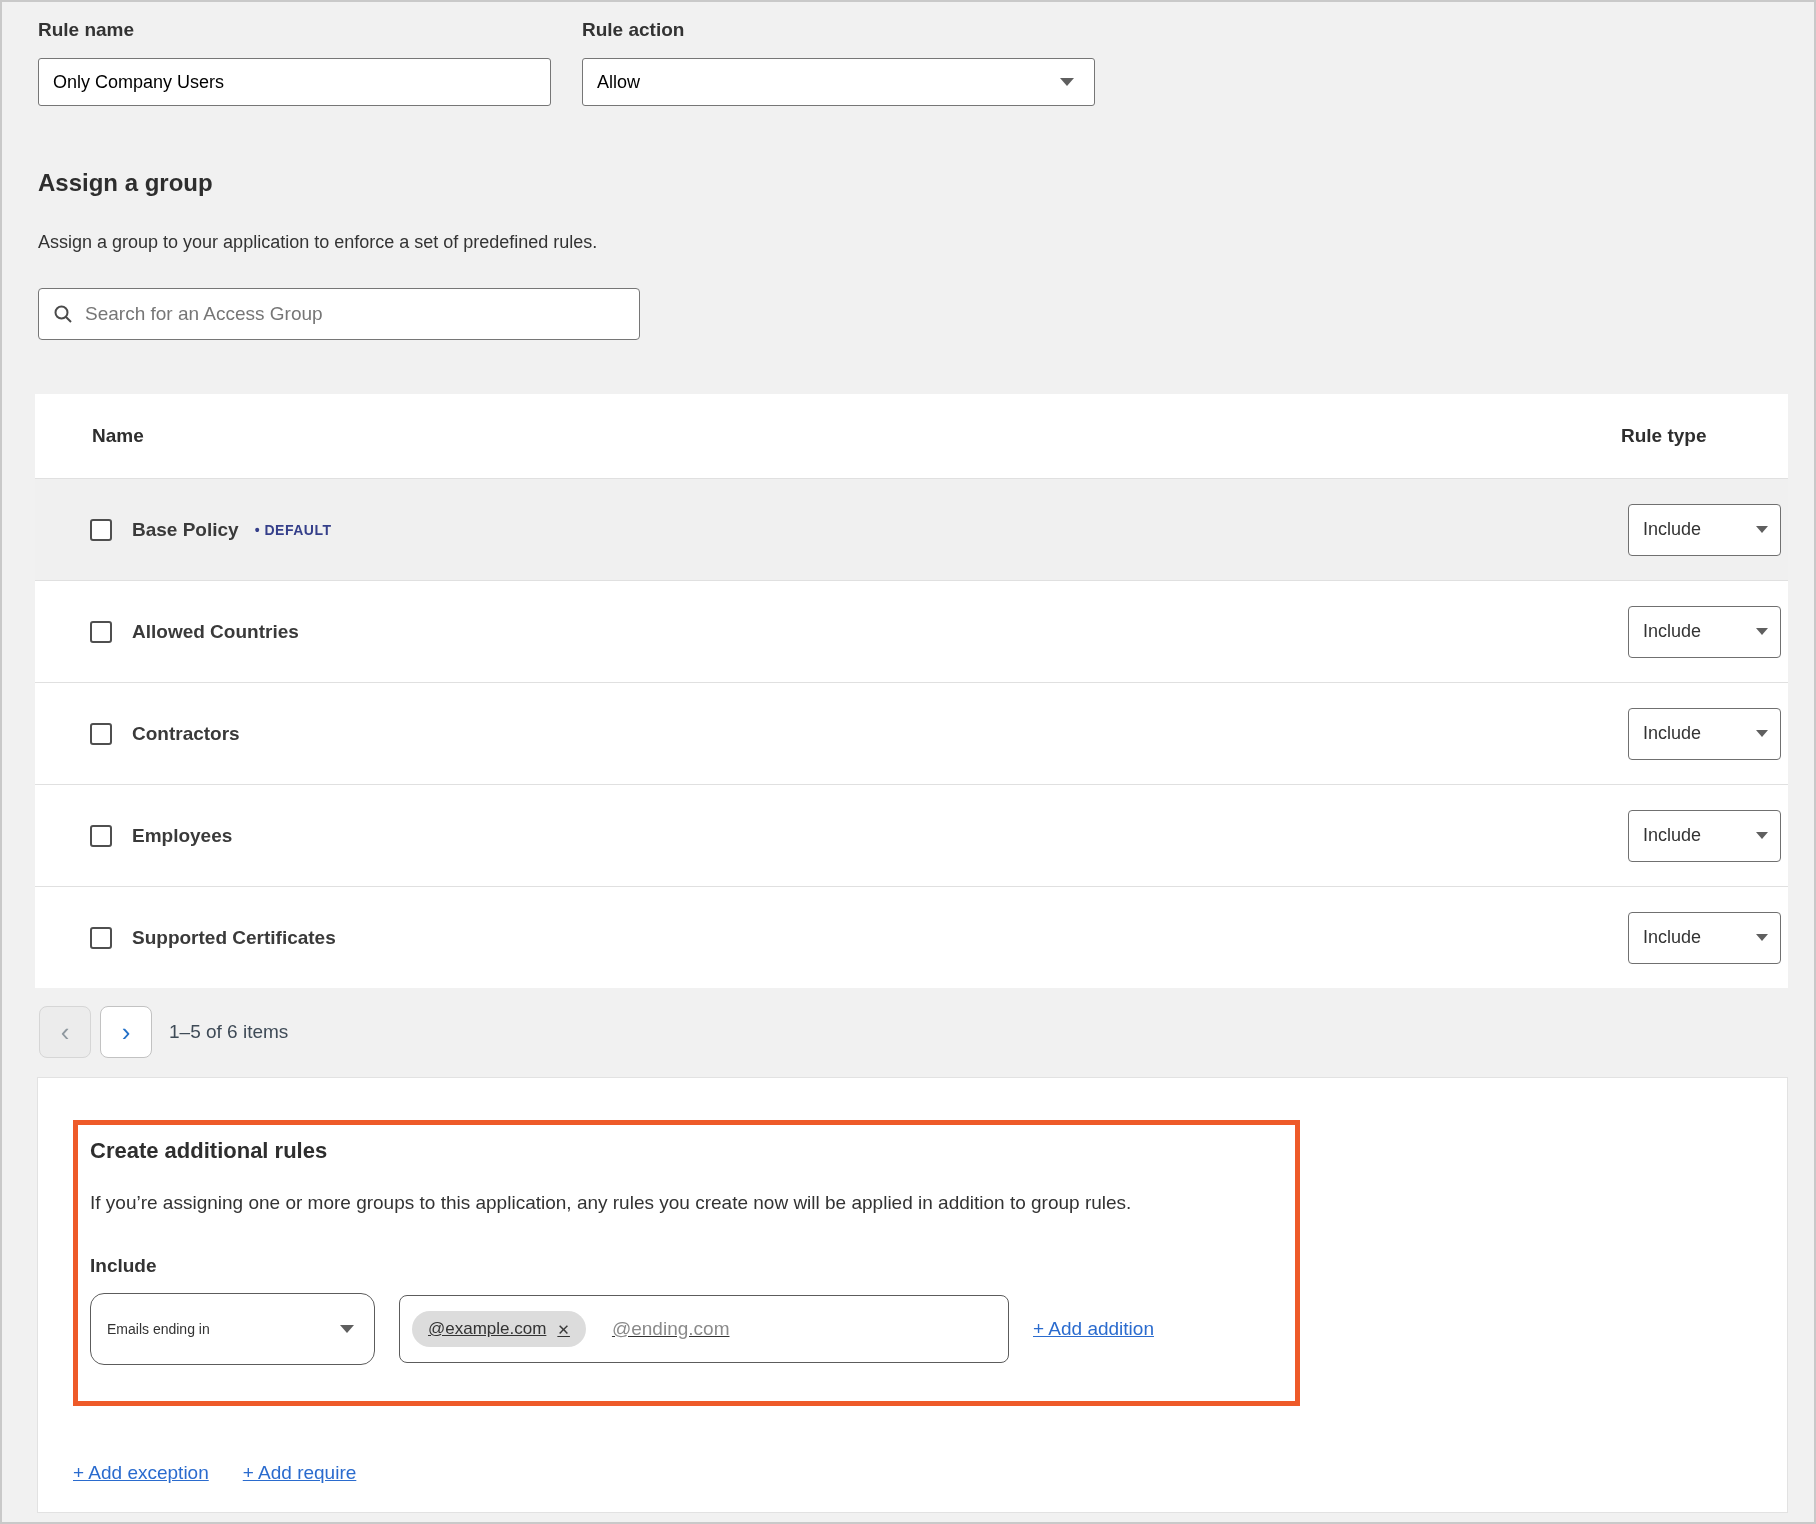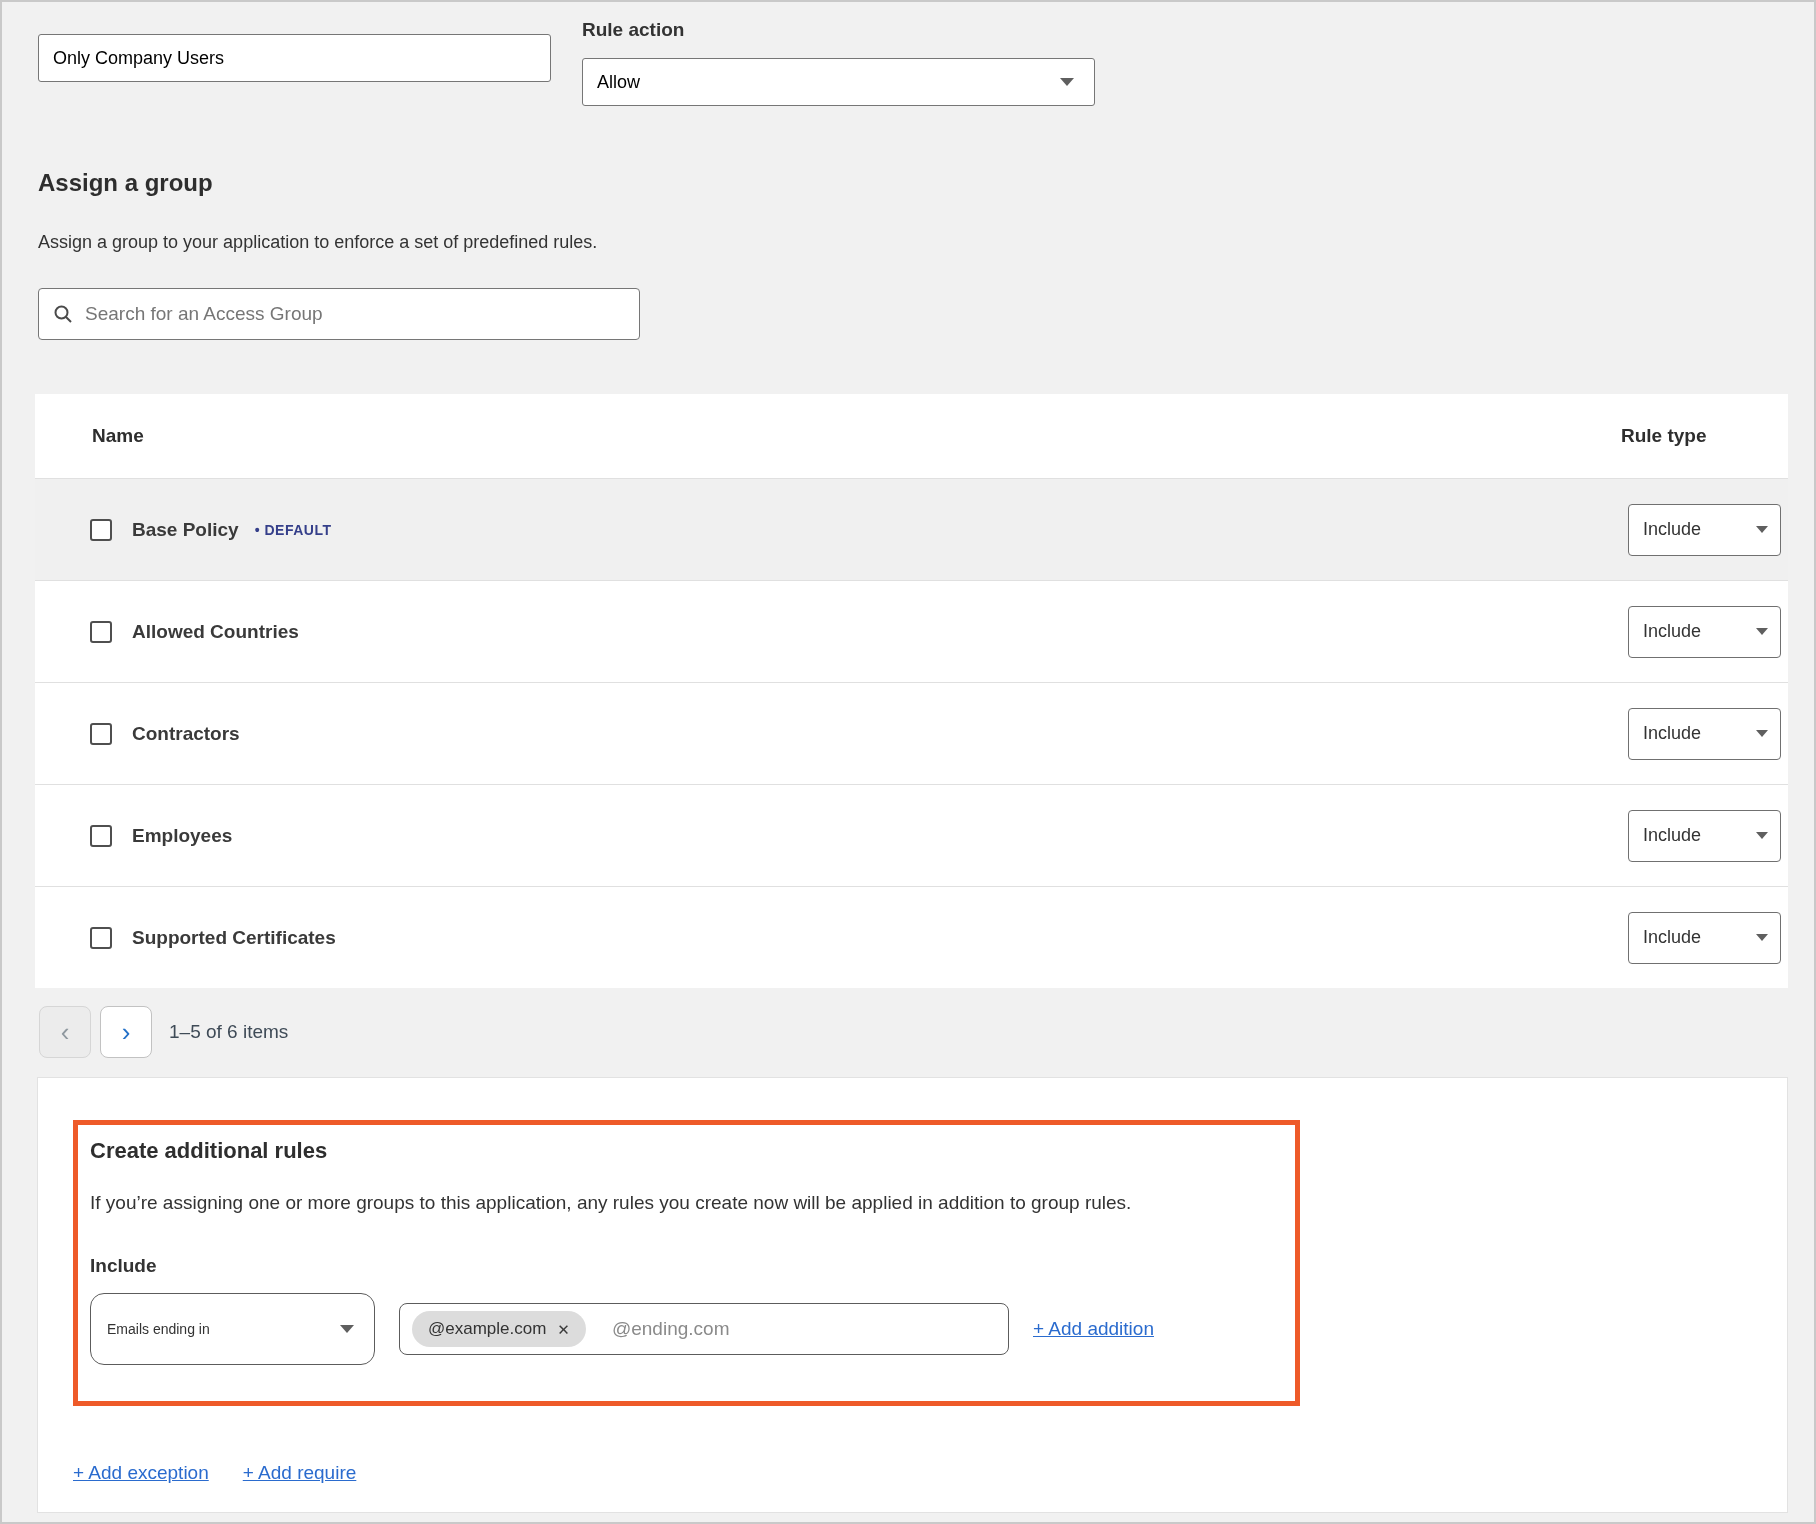--- a/index.html
+++ b/index.html
@@ -94,41 +94,42 @@
   .rules-desc { margin-top:26px; font-size:19px; color:#333; line-height:24px; }
   .include-label { margin-top:40px; font-size:19px; font-weight:bold; color:#333; }
   .rule-builder { margin-top:16px; display:flex; align-items:center; }
   .condition-select {
     width:285px; height:72px; background:#fff;
     border:1px solid #5c5c5c; border-radius:14px;
     display:flex; align-items:center; justify-content:space-between;
     font-size:14px; color:#333; padding:0 14px 0 16px; cursor:pointer; flex:none;
   }
   .tag-input {
-    margin-left:24px; width:610px; height:52px;
+    margin-left:24px; width:610px; height:68px;
     background:#fff; border:1px solid #5c5c5c; border-radius:8px;
-    display:flex; align-items:center; padding:0 12px; flex:none;
+    display:flex; align-items:center; padding:0 12px; flex:none;text-decoration:underline;
   }
   .chip {
     height:36px; background:#dcdcdc; border-radius:18px;
     display:flex; align-items:center; padding:0 16px; gap:11px; flex:none;
   }
   .chip-text { font-size:17px; color:#333; }
   .chip-x { font-size:15px; color:#3a3a3a; cursor:pointer; line-height:1; }
   .tag-placeholder { margin-left:26px; font-size:19px; color:#8a8a8a; }
   .link { font-size:19px; color:#2a6bce; text-decoration:underline; cursor:pointer; }
   .add-include { margin-left:24px; }
   .bottom-links { margin-top:56px; display:flex; gap:34px; }
 </style>
 </head>
 <body>
 
 <div class="top-section">
   <div class="field-row">
     <div class="field-group">
+      <span class="field-label">Rule name</span>
       <input class="text-input" type="text" value="Only Company Users" style="">
     </div>
     <div class="field-group">
       <span class="field-label">Rule action</span>
       <div class="select-box">
         <span>Allow</span>
         <span class="tri-down"></span>
       </div>
     </div>
   </div>

